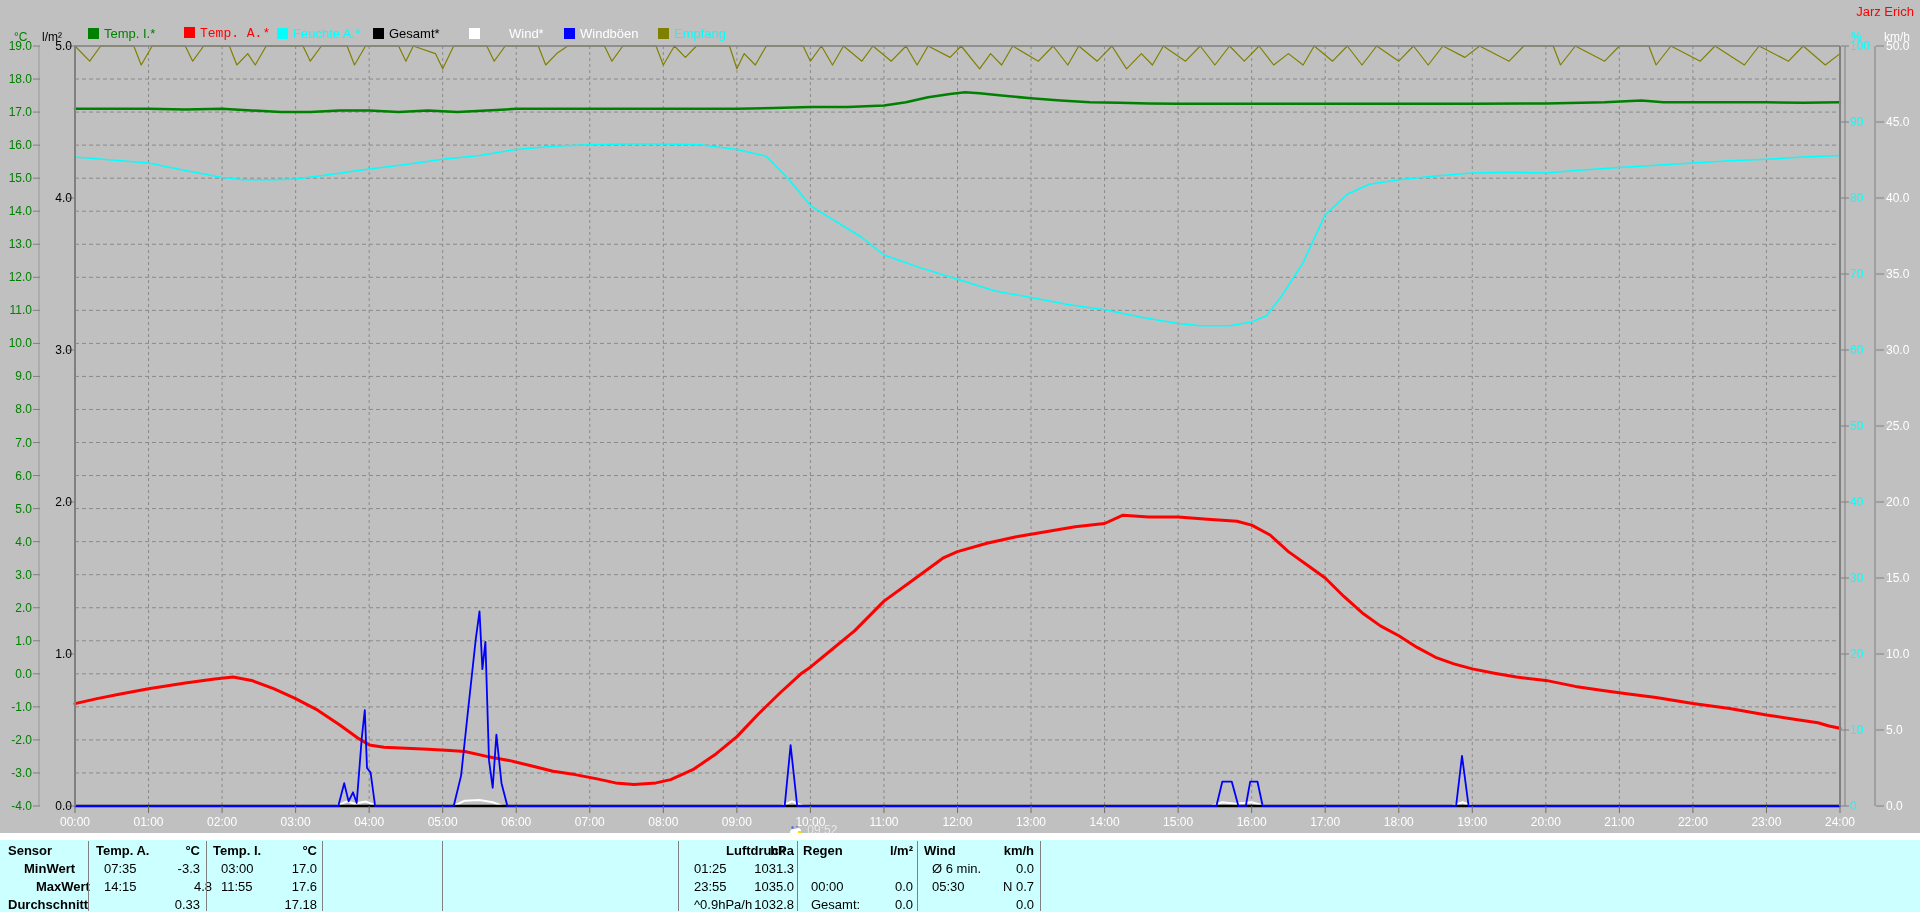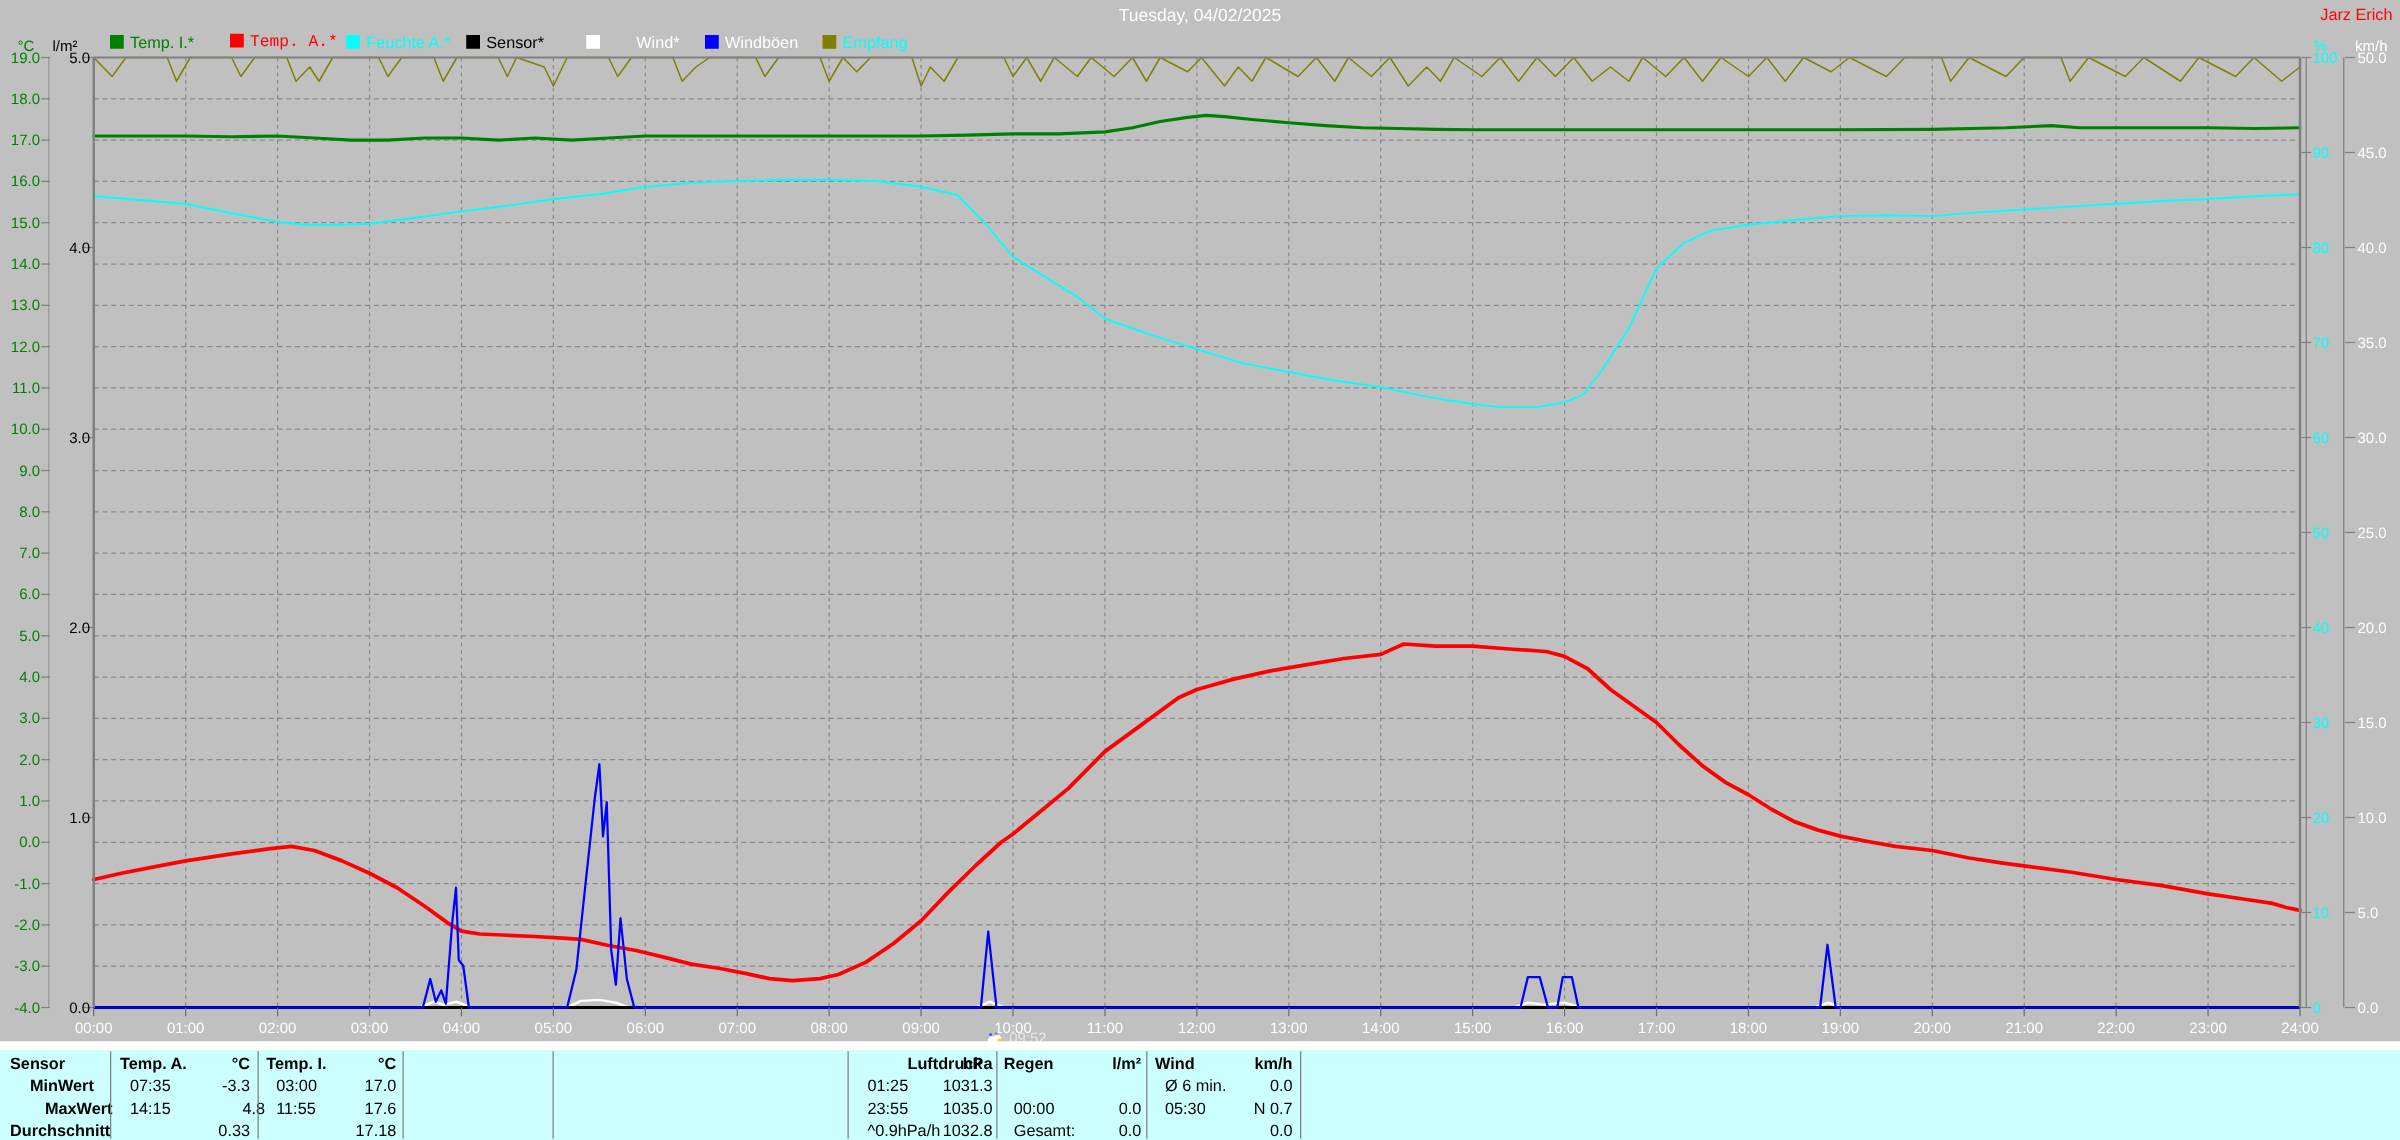--- a/index.html
+++ b/index.html
@@ -19,28 +19,27 @@
   #datatable .r{text-align:right;}
   #datatable .div{position:absolute;top:1px;height:70px;width:1px;background:#808080;}
   #marker{top:823px;color:#e8e8e8;font-size:12px;}
   #marker span{vertical-align:2px;}
 </style>
 </head>
 <body>
 
 <div id="app">
 
-  <div id="title" class="abs">Tuesday, 04/02/2025</div>
   <div id="station" class="abs">Jarz Erich</div>
 
   <div id="legend">
       <div class="item" style="left: 88px;"><span class="sw" style="background: rgb(0, 128, 0);"></span><span style="color: rgb(0, 128, 0);">Temp. I.*</span></div>
       <div class="item" style="left: 184px; font-family: Liberation Mono, monospace;"><span class="sw" style="background: rgb(255, 0, 0);"></span><span style="color: rgb(255, 0, 0);">Temp. A.*</span></div>
       <div class="item" style="left: 277px;"><span class="sw" style="background: rgb(0, 255, 255);"></span><span style="color: rgb(0, 255, 255);">Feuchte A.*</span></div>
-      <div class="item" style="left: 373px;"><span class="sw" style="background: rgb(0, 0, 0);"></span><span style="color: rgb(0, 0, 0);">Sensor*</span></div>
+      <div class="item" style="left: 373px;"><span class="sw" style="background: rgb(0, 0, 0);"></span><span style="color: rgb(0, 0, 0);">Gesamt*</span></div>
       <div class="item" style="left: 469px;"><span class="sw" style="background: rgb(255, 255, 255);"></span><span style="color: rgb(255, 255, 255); margin-left: 24px;">Wind*</span></div>
       <div class="item" style="left: 564px;"><span class="sw" style="background: rgb(0, 0, 255);"></span><span style="color: rgb(255, 255, 255);">Windböen</span></div>
       <div class="item" style="left: 658px;"><span class="sw" style="background: rgb(128, 128, 0);"></span><span style="color: rgb(0, 255, 255);">Empfang</span></div>
     </div>
 
   <div class="abs axhead" style="top:30px;left:14px;color:#008000;">°C</div>
   <div class="abs axhead" style="top:30px;left:42px;color:#000000;">l/m²</div>
   <div class="abs axhead" style="top:30px;left:1851px;color:#00ffff;">%</div>
   <div class="abs axhead" style="top:30px;left:1884px;color:#ffffff;">km/h</div>
 

